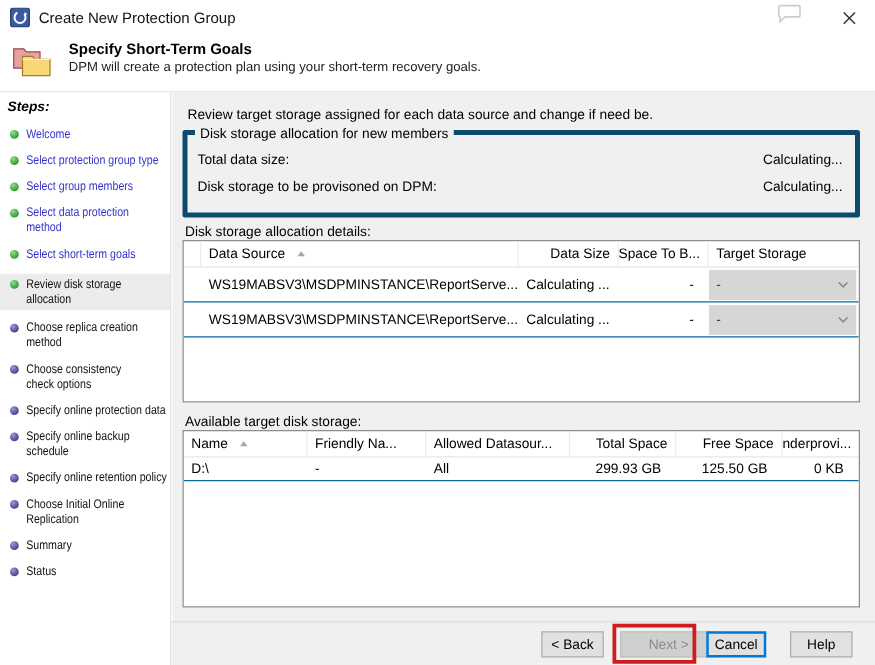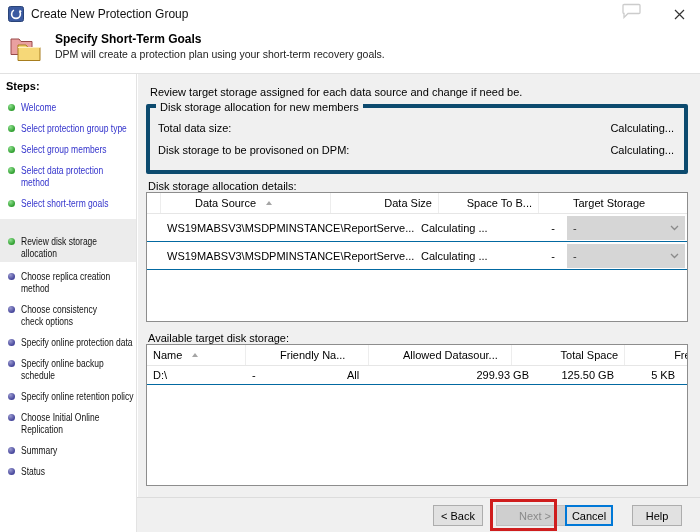--- a/index.html
+++ b/index.html
@@ -19,23 +19,23 @@
   .close-btn{ width:26px; height:22px; display:flex; align-items:center; justify-content:center; cursor:default; }
   
   .header{ position:absolute; top:28px; left:0; right:0; height:45px; background:#fff; }
   .folder-icon{ position:absolute; left:10px; top:6px; }
   .header-title{ position:absolute; left:55px; top:4px; font-weight:bold; font-size:12px; }
   .header-sub{ position:absolute; left:55px; top:20px; font-size:10.5px; color:#222; }
   .header-sep{ position:absolute; top:73px; left:0; right:0; height:1px; background:#e1e1e1; }
   
   .sidebar{ position:absolute; top:74px; left:0; bottom:0; width:137px; background:#fff;
     border-right:1px solid #e3e3e3; overflow:hidden; }
-  .steps-heading{ font-weight:bold; font-size:11px; margin:6px 0 10px 6px; }
+  .steps-heading{ font-weight:bold; font-size:11px; margin:6px 0 10px 6px;font-style:italic; }
   .step{ display:flex; align-items:flex-start; padding:0 0 0 8px; margin-bottom:9px; }
-  .step.current{ background:#ececec; padding-top:17px; padding-bottom:2px; }
+  .step.current{ background:#ececec; padding-top:3px; padding-bottom:2px; }
   .bullet{ width:7px; height:7px; border-radius:50%; flex:0 0 auto; margin:2px 6px 0 0; }
   .step.done .bullet, .step.current .bullet{
     background:radial-gradient(circle at 35% 30%, #8fe08f, #2f9e2f 70%); }
   .step.upcoming .bullet{
     background:radial-gradient(circle at 35% 30%, #9a9ad0, #45459a 70%); }
   .step-label{ font-size:10px; line-height:12px; width:128px;
     transform:scaleX(0.85); transform-origin:0 0; }
   .step.done .step-label{ color:#3333cc; cursor:pointer; }
   .step.current .step-label, .step.upcoming .step-label{ color:#111; }
   .step.one .step-label{ white-space:nowrap; }
@@ -49,21 +49,21 @@
   .gb-row:first-of-type{ margin-top:14px; margin-bottom:10px; }
   .section-label{ position:absolute; left:10px; }
   .lbl-details{ top:106px; }
   .lbl-available{ top:258px; }
   
   .tbl{ position:absolute; left:8px; right:12px; background:#fff; border:1px solid #8d8d8d; overflow:hidden; }
   .tbl-details{ top:118px; height:130px; }
   .tbl-available{ top:270px; height:142px; }
   .grid-details{ display:grid; grid-template-columns:14px 1fr 80px 72px 120px; }
   .grid-available{ display:grid; grid-template-columns:99px 95px 115px 85px 85px 1fr; }
-  .thead{ height:21px; align-items:center; border-bottom:1px solid #e6e6e6;gap:28px; }
+  .thead{ height:21px; align-items:center; border-bottom:1px solid #e6e6e6; }
   .th{ height:100%; display:flex; align-items:center; padding:0 6px; border-right:1px solid #ededed; overflow:hidden; white-space:nowrap; }
   .th:last-child{ border-right:none; }
   .th.right{ justify-content:flex-end; }
   .sort-icon{ width:0; height:0; border-left:3px solid transparent; border-right:3px solid transparent;
     border-bottom:4px solid #a5a5a5; margin-left:10px; display:inline-block; }
   .trow{ align-items:center; border-bottom:1px solid #0369a1; }
   .tbl-details .trow{ height:28px; }
   .tbl-available .trow{ height:19px; }
   .td{ padding:0 6px; overflow:hidden; white-space:nowrap; }
   .td.right{ text-align:right; padding-right:12px; }
@@ -265,21 +265,21 @@
         <div class="th right">
           <span>Underprovi...</span>
         </div>
       </div>
       <div class="grid-available trow">
         <div class="td">D:\</div>
         <div class="td">-</div>
         <div class="td">All</div>
         <div class="td right">299.93 GB</div>
         <div class="td right">125.50 GB</div>
-        <div class="td right">5 KB</div>
+        <div class="td right">0 KB</div>
       </div>
     </div>
   </div>
 
   <div class="footer">
     <button class="btn btn-back">&lt; Back</button>
     <button class="btn btn-next" disabled="">Next &gt;</button>
     <div class="annotation"></div>
     <button class="btn btn-cancel">Cancel</button>
     <button class="btn btn-help">Help</button>

